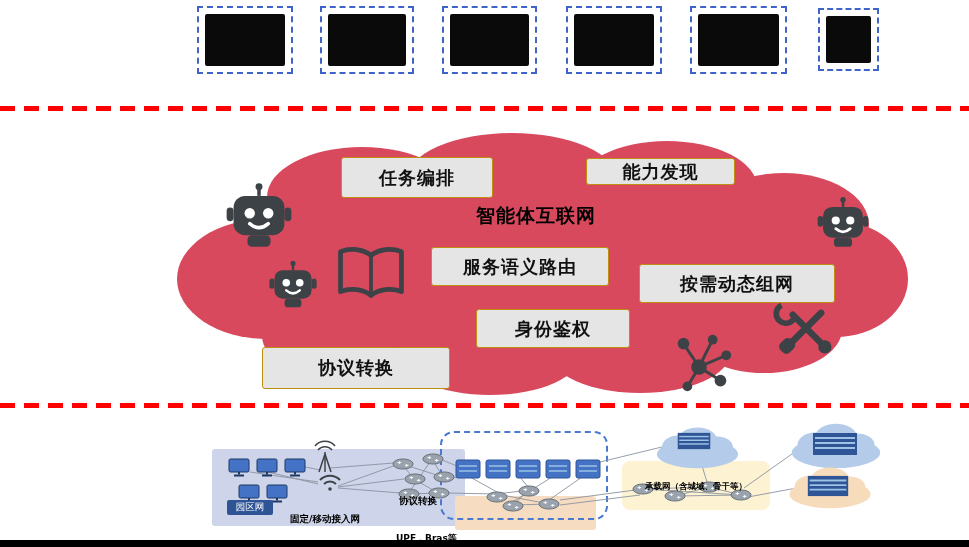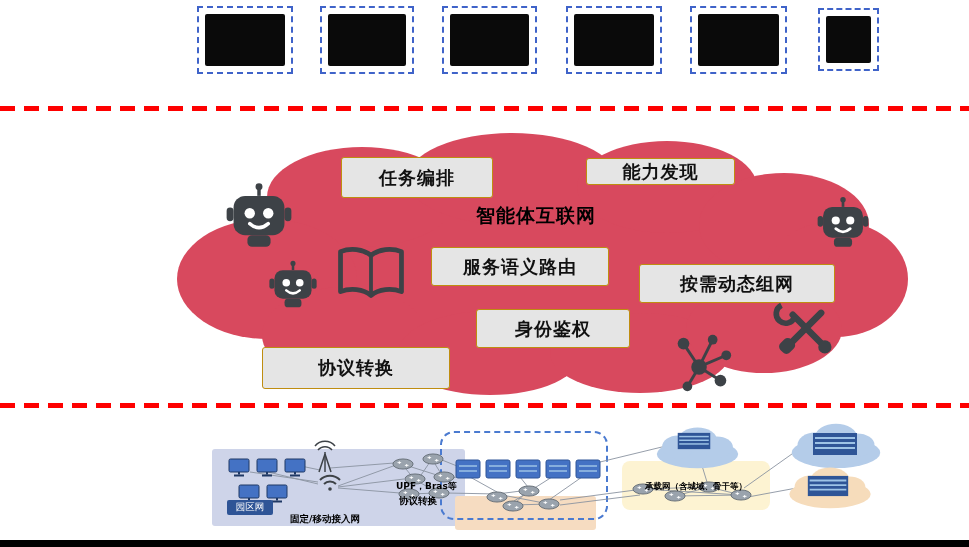--- a/index.html
+++ b/index.html
@@ -42,21 +42,21 @@
                 background: #fdf3d2; border-radius: 8px; z-index: 2; }
   .gw-dashed  { left: 440px; top: 431px; width: 168px; height: 89px;
                 border: 2px dashed #4a7ad0; border-radius: 14px; z-index: 4; }
 
   .lbl { z-index: 6; color: #000; white-space: nowrap; }
   .campus-tag { left: 227px; top: 500px; width: 46px; height: 15px; background: #2e5496;
                 color: #fff; font-size: 9.5px; display: flex; align-items: center;
                 justify-content: center; border-radius: 2px; z-index: 6; }
   .access-lbl { left: 290px; top: 513px; font-size: 9.5px; font-weight: bold; }
   .gw-lbl1    { left: 399px; top: 495px; font-size: 9.5px; font-weight: bold; }
-  .gw-lbl2    { left: 396px; top: 480px; font-size: 9px;  font-weight: bold; }
+  .gw-lbl2    { left: 396px; top: 532px; font-size: 9px;  font-weight: bold; }
   .bearer-lbl { left: 626px; top: 465px; width: 140px; text-align: center;
                 font-size: 8.5px; font-weight: bold; margin-top: 16px; }
 
   .footer-bar { left: 0; top: 540px; width: 969px; height: 7px; background: #000; z-index: 7; }
 </style>
 </head>
 <body>
 
 <div class="abs module-box" style="left:197px;top:6px;width:96px;height:68px">
     <div class="module-fill"></div>

